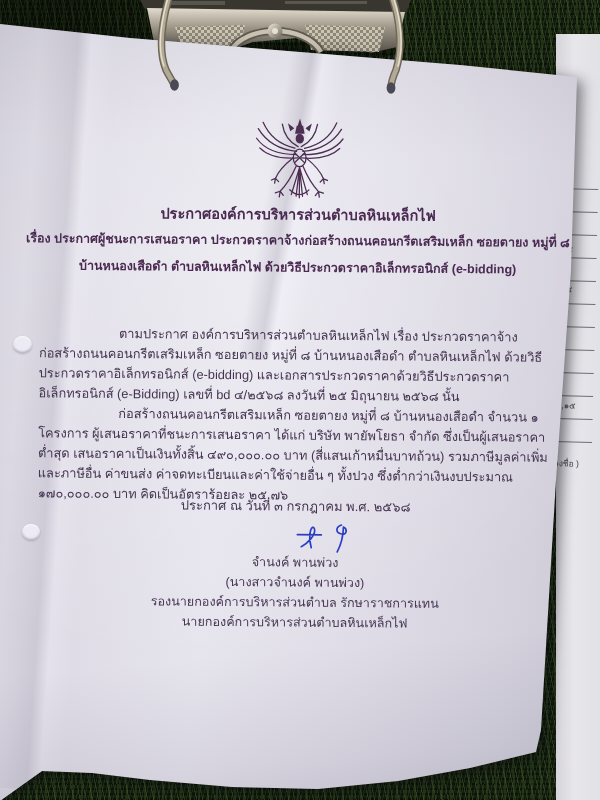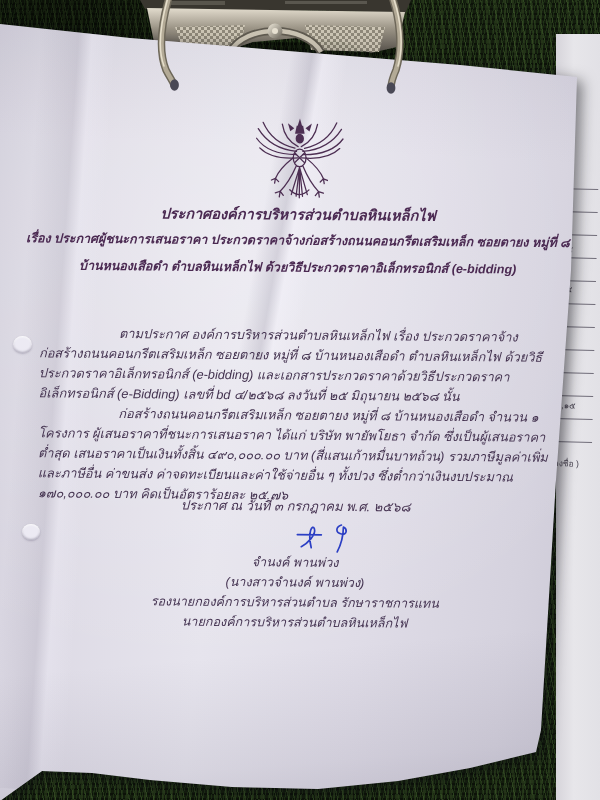--- a/index.html
+++ b/index.html
@@ -20,21 +20,21 @@
   .back-paper-inner{position:absolute;inset:0;transform:rotate(1.4deg);transform-origin:top left;}
   .bp-line{position:absolute;left:7px;right:-2px;height:1px;background:rgba(74,70,84,.75);}
   .bp-vline{position:absolute;left:5px;top:150px;height:262px;width:1px;background:rgba(74,70,84,.7);transform:rotate(2deg);}
   .bp-text{position:absolute;left:8px;right:0;font-size:8.5px;color:#46414e;white-space:nowrap;}
   .paper-wrap{position:absolute;inset:0;z-index:20;filter:drop-shadow(5px 4px 7px rgba(8,8,14,.5));}
   .paper{position:absolute;inset:0;
     clip-path:polygon(0 24px,130px 38px,300px 52px,460px 65px,577px 77px,571px 270px,556px 480px,541px 730px,536px 752px,470px 768px,398px 781px,318px 789px,232px 787px,150px 780px,92px 773px,42px 771px,0 801px);
     background:
       radial-gradient(130% 90% at 35% 30%, rgba(255,255,255,.30), transparent 60%),
       linear-gradient(183deg, rgba(120,115,135,.14), transparent 20%),
-      linear-gradient(97deg,#ccc9d6 0%,#dcd9e4 14%,#e6e4ed 40%,#dfdce7 63%,#d5d2de 84%,#c9c6d3 100%); font-style: italic;}
+      linear-gradient(97deg,#ccc9d6 0%,#dcd9e4 14%,#e6e4ed 40%,#dfdce7 63%,#d5d2de 84%,#c9c6d3 100%);}
   .crease-mid{position:absolute;left:236px;top:30px;width:110px;height:330px;pointer-events:none;
     background:linear-gradient(100deg, transparent 35%, rgba(104,99,122,.18) 48%, rgba(246,244,252,.40) 55%, transparent 70%);}
   .crease-left{position:absolute;left:-30px;top:30px;width:150px;height:760px;pointer-events:none;transform:rotate(4deg);
     background:linear-gradient(90deg, transparent 30%, rgba(110,104,126,.15) 55%, rgba(240,238,248,.30) 64%, transparent 80%);}
   .crease-bottom{position:absolute;left:0;right:0;top:600px;height:200px;pointer-events:none;
     background:linear-gradient(175deg, transparent 30%, rgba(104,99,122,.12) 75%, rgba(88,84,106,.22) 100%);}
   .hole{position:absolute;border-radius:50%;background:#eceaf3;
     box-shadow:inset 0 1px 2px rgba(255,255,255,.9), inset 0 -1px 2px rgba(96,90,115,.45), 0 1px 2px rgba(96,90,115,.35);}
   .hole-1{left:13px;top:336px;width:19px;height:17px;}
   .hole-2{left:22px;top:524px;width:18px;height:16px;}

